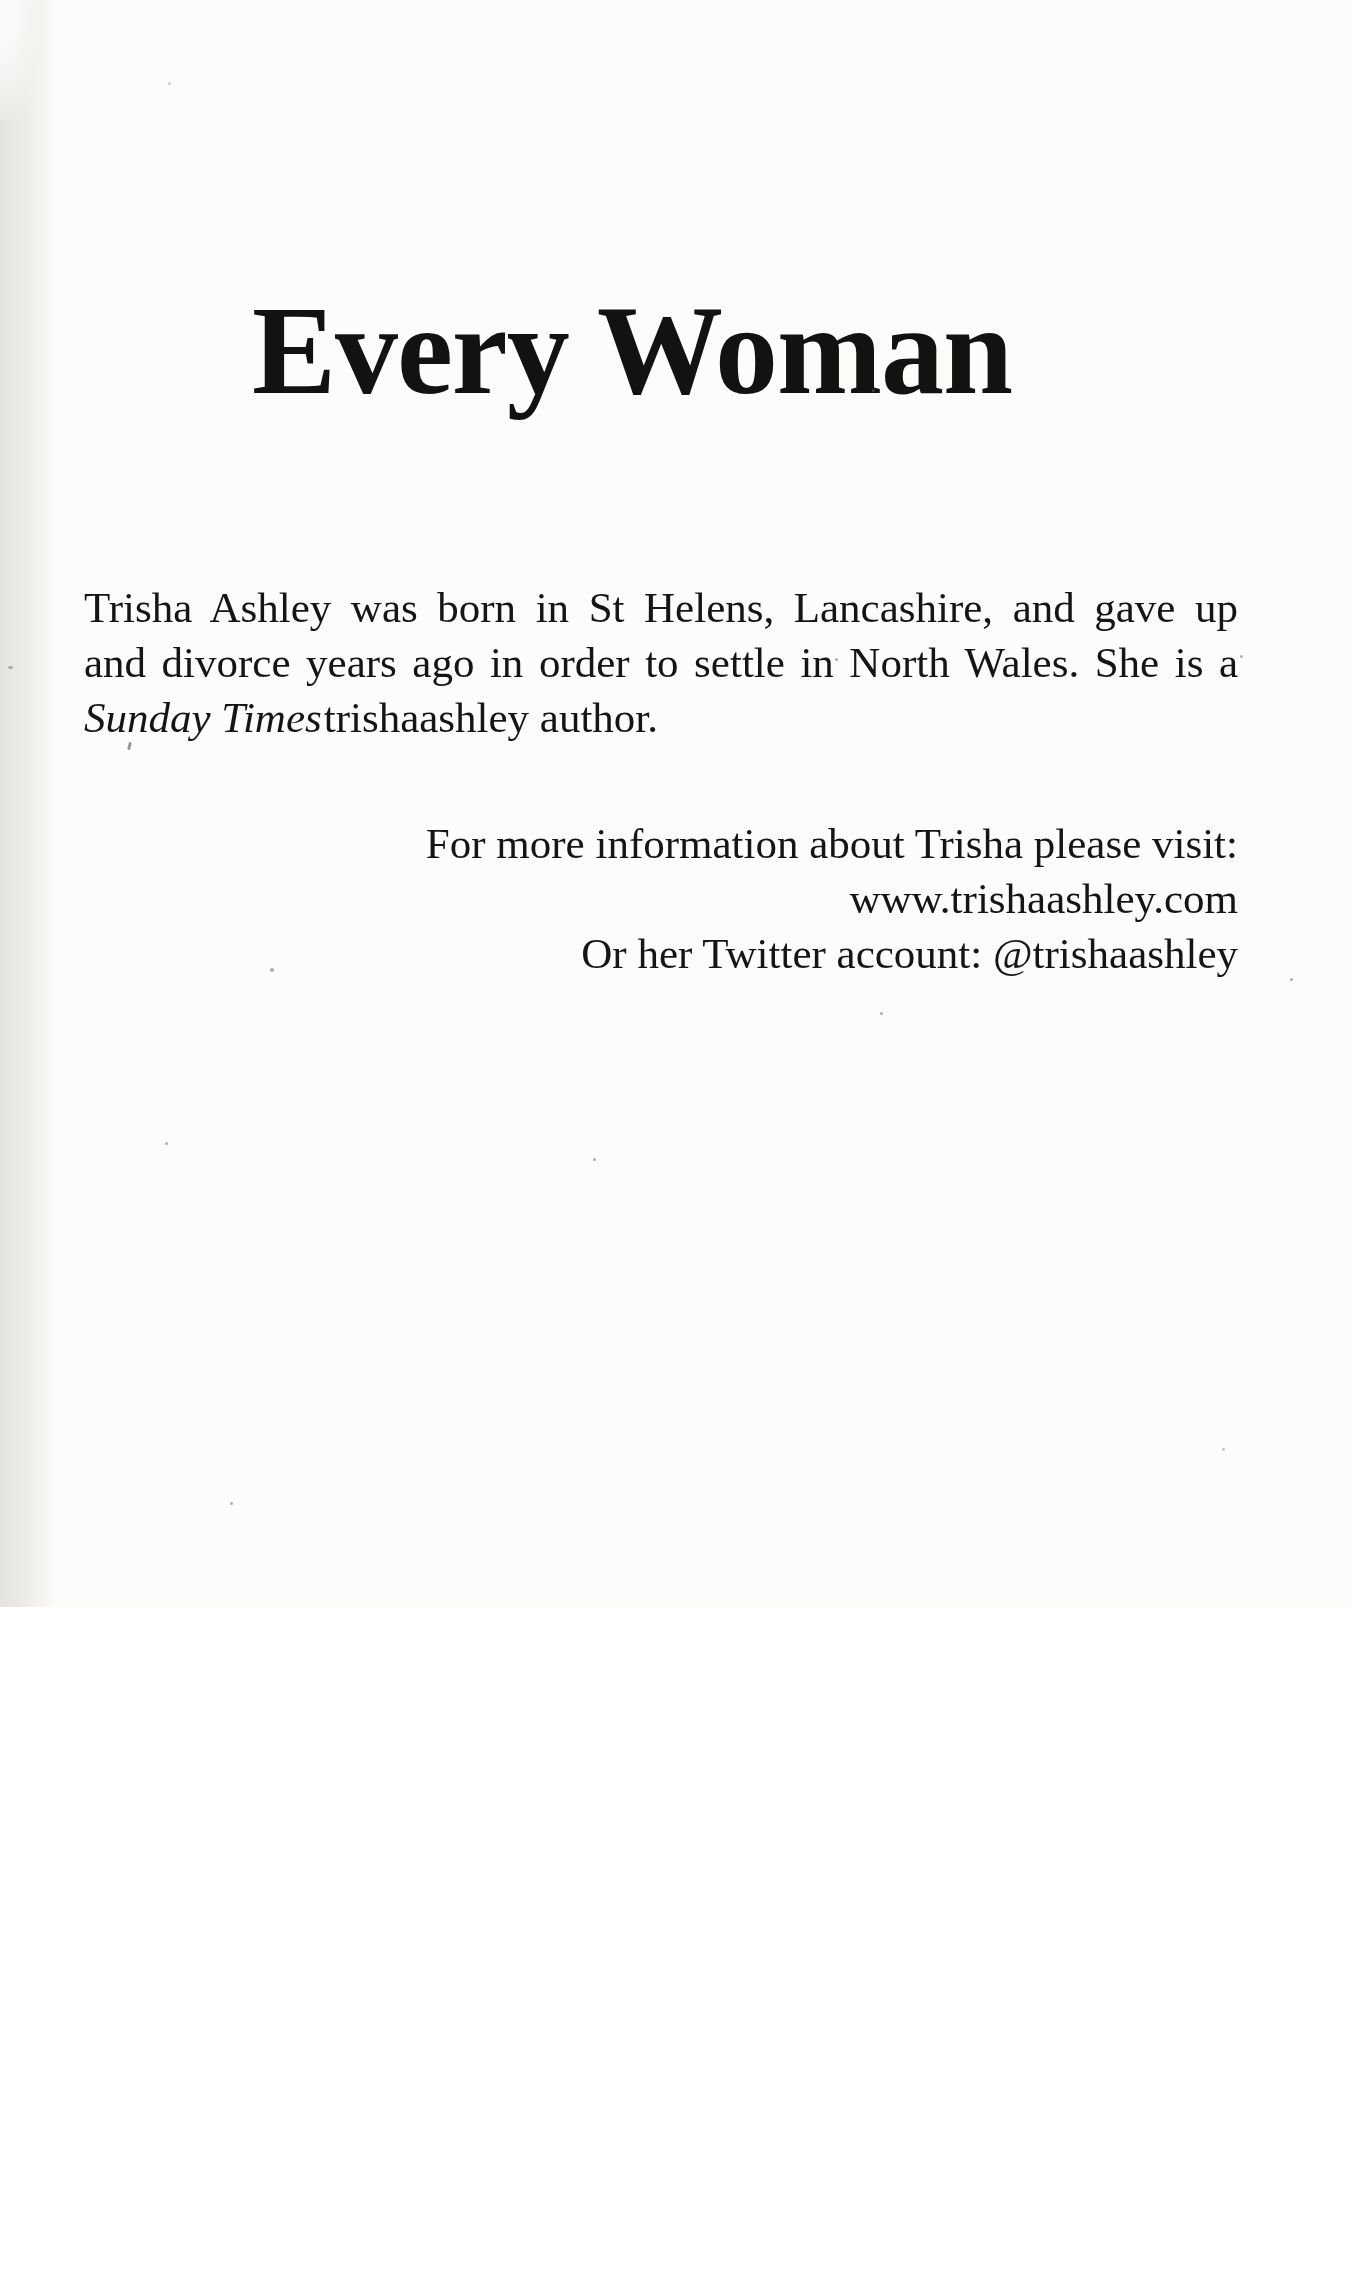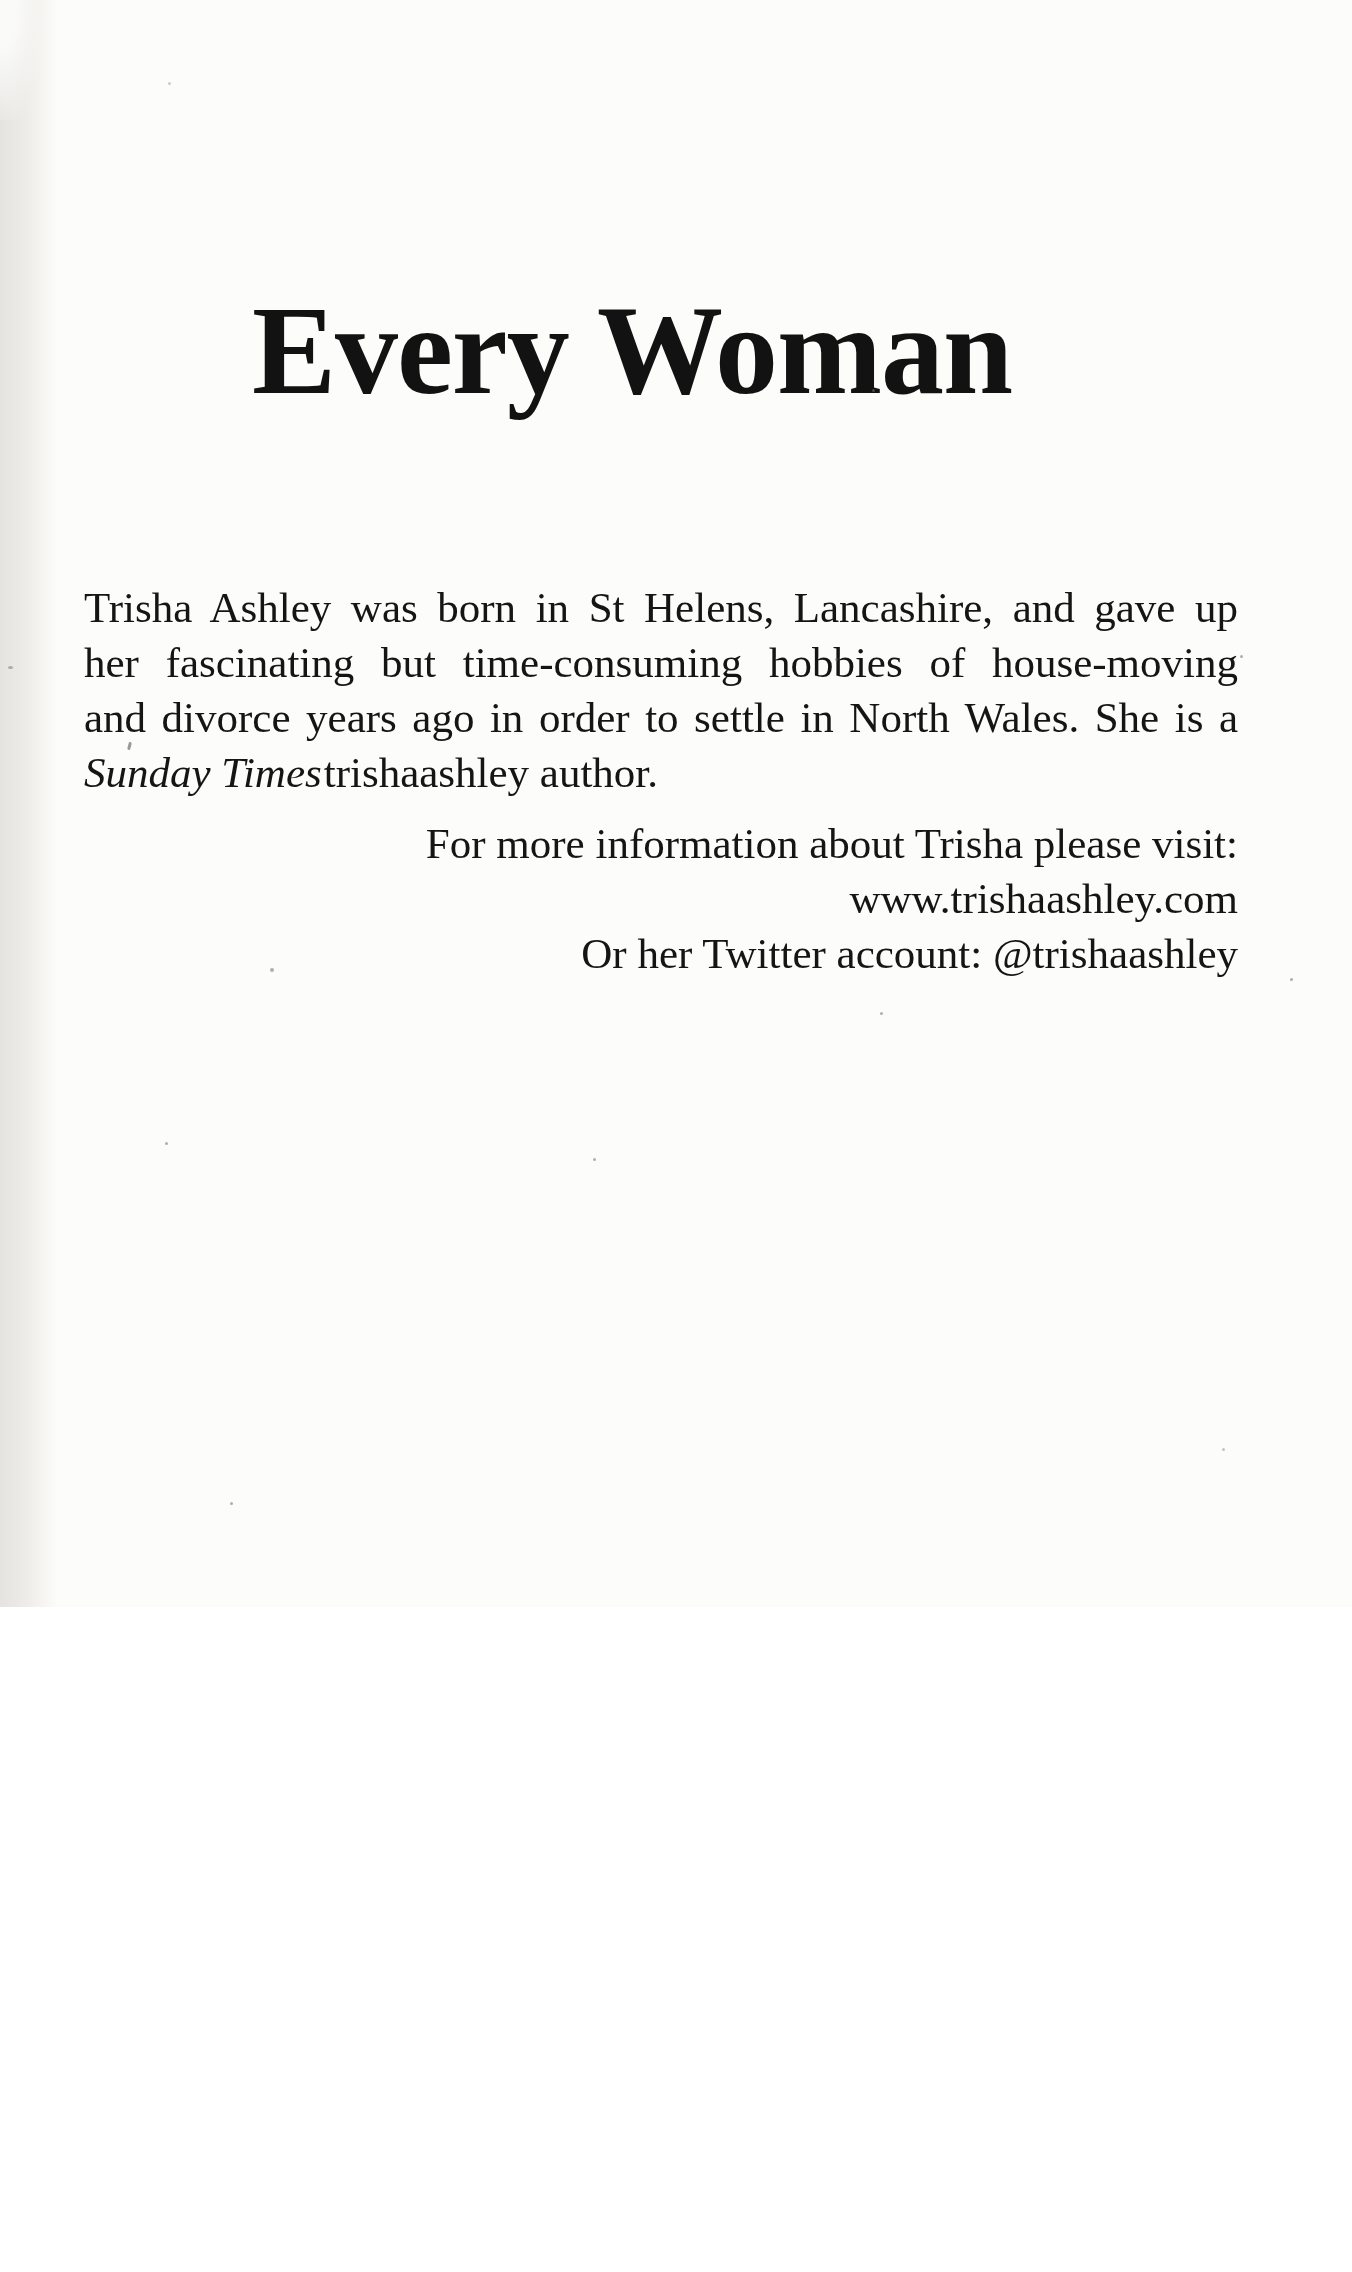--- a/index.html
+++ b/index.html
@@ -111,21 +111,20 @@
 
   <div class="edge-shadow"></div>
   <div class="edge-shadow-top"></div>
 
   <h1 class="book-title">
     <span>Every Woman</span><br>
   </h1>
 
   <div class="bio">
     <div class="jline">Trisha Ashley was born in St Helens, Lancashire, and gave up</div>
-    <div class="jline">her fascinating but time-consuming hobbies of house-moving</div>
     <div class="jline">and divorce years ago in order to settle in North Wales. She is a</div>
     <div class="lastline"><span class="italic">Sunday Times</span><span class="tight">trishaashley author.</span></div>
   </div>
 
   <div class="links">
     <div>For more information about Trisha please visit:</div>
     <div>www.trishaashley.com</div>
     <div>Or her Twitter account: @trishaashley</div>
   </div>
 

